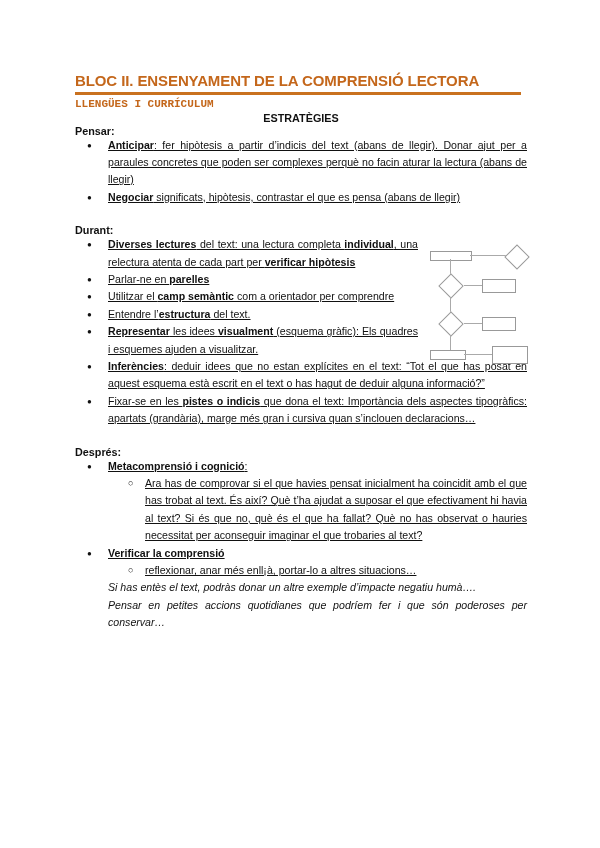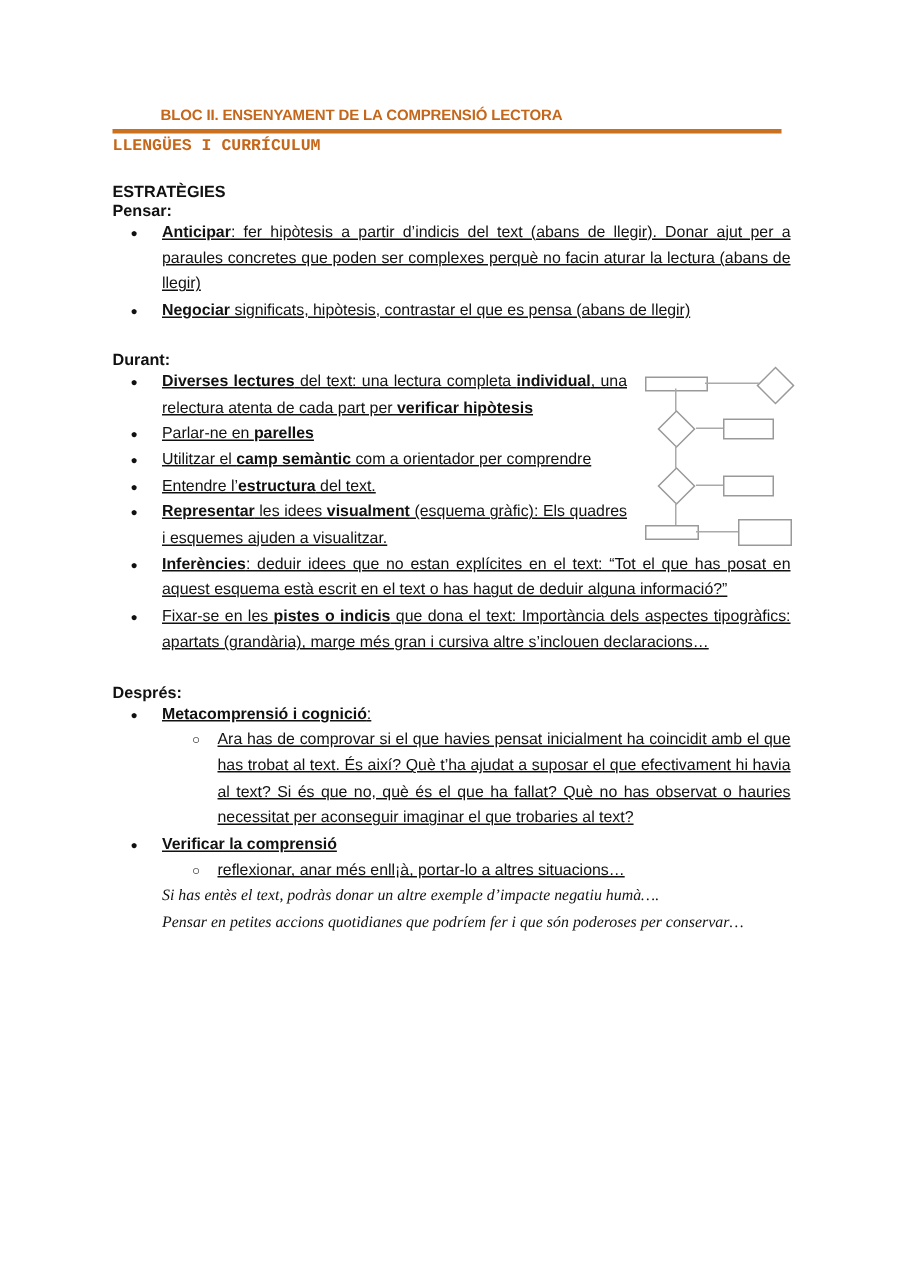--- a/index.html
+++ b/index.html
@@ -1,31 +1,31 @@
 <!DOCTYPE html>
 <html><head>
 <meta charset="utf-8">
 <style>
   html, body { margin: 0; padding: 0; background: #ffffff; }
   body { width: 600px; height: 848px; position: relative; overflow: hidden;
          font-family: "Liberation Sans", sans-serif; color: #111; font-size: 10.6px; }
   .page { position: absolute; left: 75px; top: 72px; width: 452px; }
-  .h1 { color: #c4671b; font-weight: bold; font-size: 10px; letter-spacing: -0.1px; margin-left: 32px; }
+  .h1 { color: #c4671b; font-weight: bold; font-size: 15px; letter-spacing: -0.1px; }
   .rule { height: 2.5px; background: #c9711f; margin: 3px 0 3px 0; width: 446px; }
   .h2 { color: #c4671b; font-weight: bold; font-size: 11px; font-family: Liberation Mono, monospace; }
-  .h3 { font-weight: bold; font-size: 10.8px; margin-top: 18px; }
+  .h3 { font-weight: bold; font-size: 10.8px; margin-top: 2px; text-align: center; }
   .sec { font-weight: bold; font-size: 10.8px; margin-top: 1px; }
   ul { margin: 0; padding: 0; list-style: none; text-decoration: underline; }
   li.b1 { position: relative; padding-left: 33px; line-height: 17.4px; text-align: justify; }
   li.b1::before { content: "\25CF"; position: absolute; left: 12px; top: 0; font-size: 8px; }
   li.b2 { position: relative; padding-left: 70px; line-height: 17.4px; text-align: justify; }
   li.b2::before { content: "\25CB"; position: absolute; left: 53px; top: 0; font-size: 9px; }
   .narrow li.b1 { width: 310px; }
   b { font-weight: bold; }
-  .italic { font-style: italic; padding-left: 33px; line-height: 17.4px; text-align: justify; font-family: Liberation Serif, serif; }
+  .italic { font-style: italic; padding-left: 33px; line-height: 17.4px; text-align: justify; }
   .gap { height: 17px; }
   .flow { position: absolute; left: 428px; top: 247px; width: 120px; height: 125px; }
   .fbox { position: absolute; border: 1px solid #999; background: #fff; font-size: 3px; color: #888;
           display: flex; align-items: center; justify-content: center; text-align: center; }
   .fdia { position: absolute; width: 16px; height: 16px; border: 1px solid #999; transform: rotate(45deg); background: #fff; }
   .fline { position: absolute; background: #aaa; }
 </style>
 </head>
 <body>
 
@@ -45,21 +45,21 @@
   <div class="sec">Durant:</div>
   <ul class="narrow">
     <li class="b1"><b>Diverses lectures</b><span> del text: una lectura completa </span><b>individual</b><span>, una relectura atenta de cada part per </span><b>verificar hipòtesis</b></li>
     <li class="b1"><span>Parlar-ne en </span><b>parelles</b></li>
     <li class="b1"><span>Utilitzar el </span><b>camp semàntic</b><span> com a orientador per comprendre</span></li>
     <li class="b1"><span>Entendre l’</span><b>estructura</b><span> del text.</span></li>
     <li class="b1"><b>Representar</b><span> les idees </span><b>visualment</b><span> (esquema gràfic): Els quadres i esquemes ajuden a visualitzar.</span></li>
   </ul>
   <ul>
     <li class="b1"><b>Inferències</b><span>: deduir idees que no estan explícites en el text: “Tot el que has posat en aquest esquema està escrit en el text o has hagut de deduir alguna informació?”</span></li>
-    <li class="b1"><span>Fixar-se en les </span><b>pistes o indicis</b><span> que dona el text: Importància dels aspectes tipogràfics: apartats (grandària), marge més gran i cursiva altre s’inclouen declaracions…</span></li>
+    <li class="b1"><span>Fixar-se en les </span><b>pistes o indicis</b><span> que dona el text: Importància dels aspectes tipogràfics: apartats (grandària), marge més gran i cursiva quan s’inclouen declaracions…</span></li>
   </ul>
 
   <div class="gap"></div>
   <div class="sec">Després:</div>
   <ul>
     <li class="b1"><b>Metacomprensió i cognició</b><span>:</span></li>
     <li class="b2">Ara has de comprovar si el que havies pensat inicialment ha coincidit amb el que has trobat al text. És així? Què t’ha ajudat a suposar el que efectivament hi havia al text? Si és que no, què és el que ha fallat? Què no has observat o hauries necessitat per aconseguir imaginar el que trobaries al text?</li>
     <li class="b1"><b>Verificar la comprensió</b></li>
     <li class="b2">reflexionar, anar més enll¡à, portar-lo a altres situacions…</li>
   </ul>

